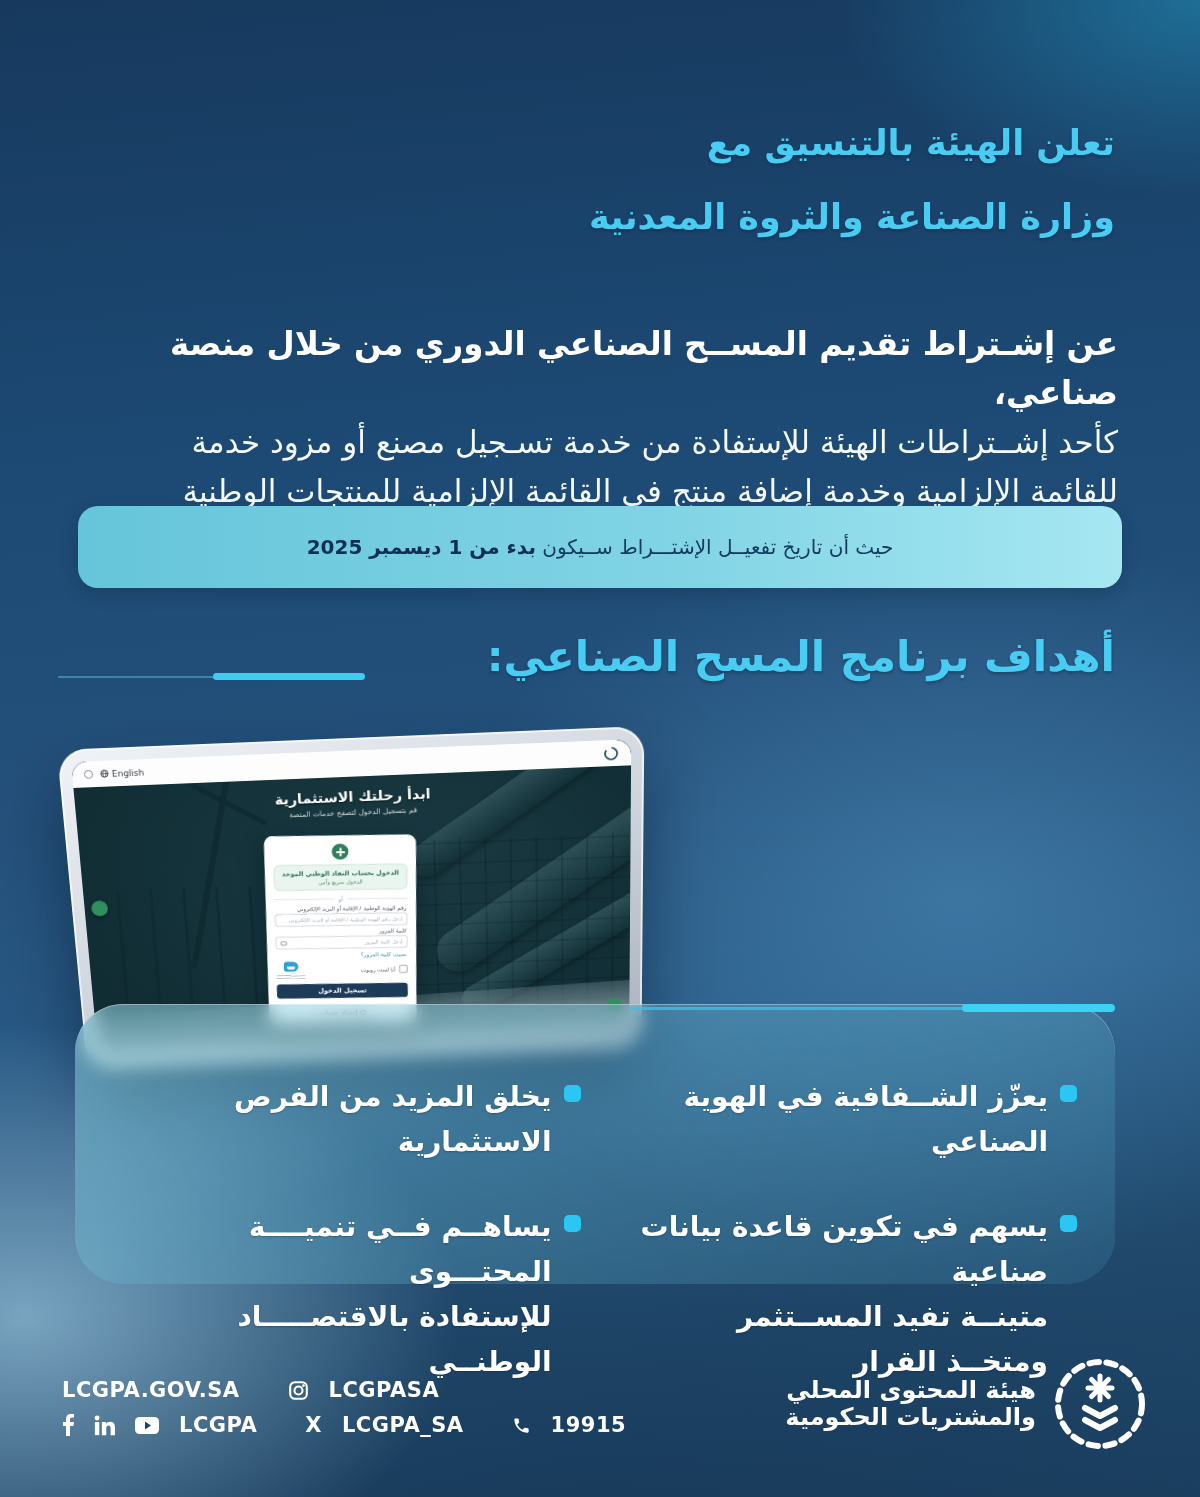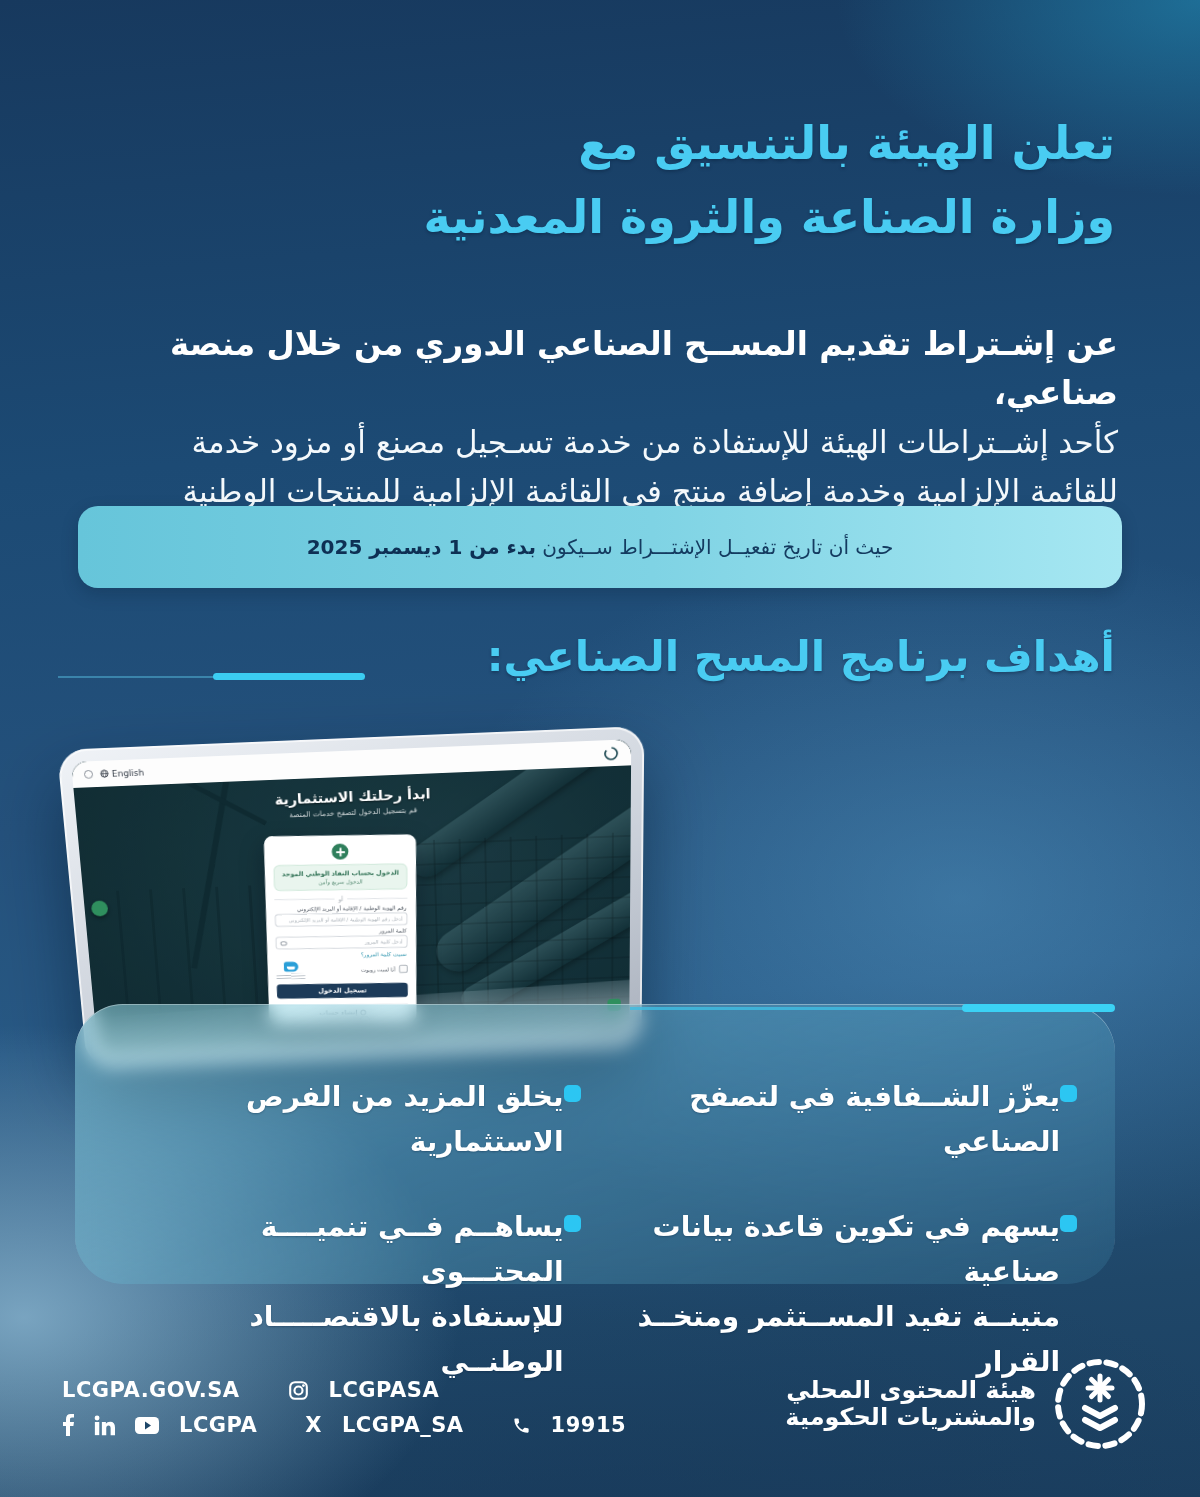--- a/index.html
+++ b/index.html
@@ -13,21 +13,21 @@
     background:
       radial-gradient(520px 280px at 100% 0%, rgba(35,150,192,.55), rgba(35,150,192,0) 70%),
       radial-gradient(760px 520px at 80% 60%, rgba(92,162,206,.42), rgba(92,162,206,0) 70%),
       radial-gradient(640px 430px at 2% 88%, rgba(168,212,236,.65), rgba(168,212,236,0) 68%),
       radial-gradient(1000px 430px at 50% 104%, rgba(22,54,86,.55), rgba(22,54,86,0) 75%),
       linear-gradient(175deg, #17395e 0%, #1c4a74 30%, #24517c 52%, #275884 66%, #1f4769 86%, #1b3f60 100%);
   }
 
   
   .title-block { position:absolute; top:106px; right:85px; text-align:right; color:#49ccf2;
-    font-weight:700; font-size:46px; line-height:74px; letter-spacing:-.5px;
+    font-weight:700; font-size:35px; line-height:74px; letter-spacing:-.5px;
     text-shadow:0 2px 3px rgba(8,30,55,.35); }
   .intro-block { position:absolute; top:320px; right:82px; left:55px; text-align:right;
     color:#f4f9fc; font-size:31px; line-height:49px; }
   .intro-block .b1 { font-weight:700; font-size:32.5px; color:#ffffff; }
 
   
   .banner { position:absolute; top:506px; right:78px; width:1044px; height:82px;
     border-radius:20px; display:flex; align-items:center; justify-content:center;
     background:linear-gradient(270deg, #a6e7f2 0%, #7fd3e4 45%, #66c5da 100%);
     box-shadow:0 6px 16px rgba(8,30,55,.25); }
@@ -134,21 +134,21 @@
     background:linear-gradient(155deg, rgba(150,220,233,.55) 0%, rgba(103,180,205,.38) 40%, rgba(70,145,180,.22) 100%);
     -webkit-backdrop-filter:blur(9px); backdrop-filter:blur(9px);
     box-shadow:inset 0 1px 0 rgba(255,255,255,.35); }
   .line-thin-2 { position:absolute; top:1007px; left:630px; width:336px; height:3px;
     background:rgba(62,190,228,.8); z-index:4; }
   .line-bright-2 { position:absolute; top:1004px; left:962px; width:153px; height:8px;
     border-radius:4px; background:#3bd2f5; z-index:4; }
 
   .obj-grid { position:absolute; inset:70px 38px 30px 55px; display:grid;
     grid-template-columns:1fr 1fr; column-gap:46px; row-gap:40px; direction:rtl; }
-  .obj-item { display:flex; gap:0; align-items:flex-start; }
+  .obj-item { display:flex; gap:12px; align-items:flex-start; }
   .obj-bullet { flex:none; width:17px; height:17px; border-radius:5px; background:#2cc6f2;
     margin-top:11px; }
   .obj-text { color:#ffffff; font-weight:700; font-size:28px; line-height:45px;
     text-align:right; text-shadow:0 1px 2px rgba(8,30,55,.3); }
 
   
   .footer-left { position:absolute; left:62px; top:1378px; direction:ltr; color:#fff; z-index:5; }
   .f-row { display:flex; align-items:center; gap:20px; font-size:21px; font-weight:700;
     letter-spacing:.5px; margin-bottom:11px; }
   .f-row .gap { width:8px; }
@@ -267,21 +267,21 @@
         <div class="float-chat"></div>
       </div>
     </div>
   </div>
 
   <div class="glass-card">
     <div class="obj-grid">
       <div class="obj-item">
         <span class="obj-bullet"></span>
         <div class="obj-text">
-          <div>يعزّز الشــفافية في لتصفح الصناعي</div>
+          <div>يعزّز الشــفافية في الهوية الصناعي</div>
           <div></div>
         </div>
       </div>
       <div class="obj-item">
         <span class="obj-bullet"></span>
         <div class="obj-text">
           <div>يخلق المزيد من الفرص الاستثمارية</div>
           <div></div>
         </div>
       </div>

